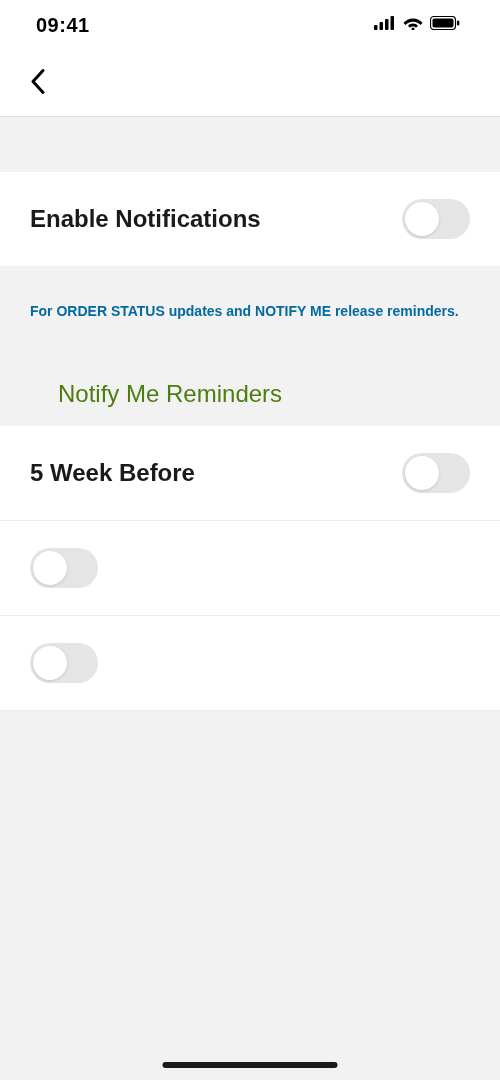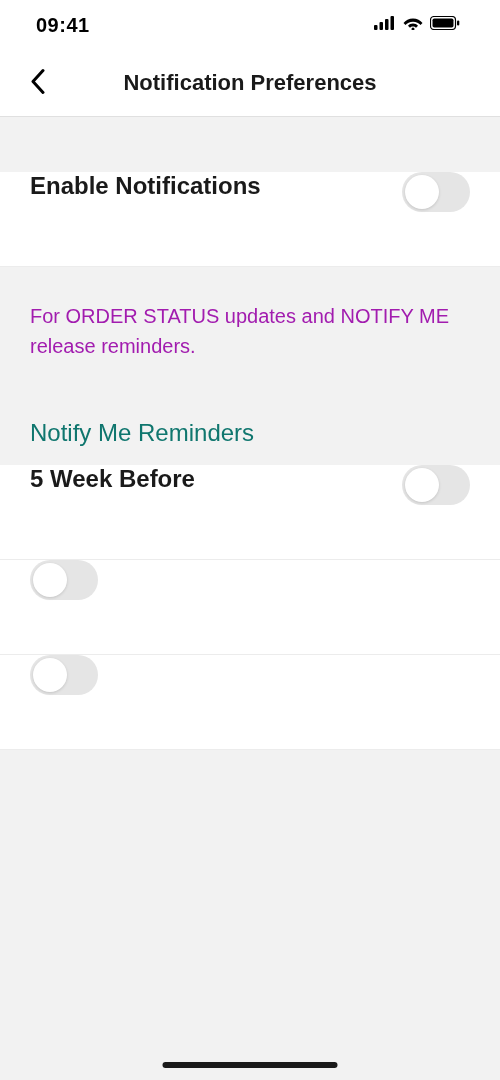--- a/index.html
+++ b/index.html
@@ -70,20 +70,21 @@
     
     .spacer-top {
       height: 55px;
       background: #f2f2f2;
     }
     
     .list-row {
       height: 95px;
       background: #ffffff;
       display: flex;
+      align-items: center;
       justify-content: space-between;
       padding: 0 30px;
       border-bottom: 1px solid #ececec;
       gap: 22px;
     }
     
     .list-row-label {
       font-size: 24px;
       font-weight: 600;
       color: #1a1a1a;
@@ -108,35 +109,36 @@
       border-radius: 50%;
       box-shadow: 0 1px 3px rgba(0,0,0,0.15);
     }
     
     .description-section {
       background: #f2f2f2;
       padding: 34px 30px 20px 30px;
     }
     
     .description-text {
-      font-size: 20px;
-      color: #a21caf;
+      font-size: 14px;
+      color: #0369a1;
       line-height: 1.5;
-      font-weight: 400;
+      font-weight: 700;
     }
     
     .section-header {
       background: #f2f2f2;
       padding: 38px 30px 18px 30px;
     }
     
     .section-header-text {
       font-size: 24px;
-      color: #0f766e;
+      color: #4d7c0f;
       font-weight: 500;
+      margin-left: 28px;
     }
     
     .home-indicator {
       position: absolute;
       bottom: 12px;
       left: 50%;
       transform: translateX(-50%);
       width: 175px;
       height: 6px;
       background: #1a1a1a;
@@ -173,21 +175,20 @@
     </span>
   </div>
 </div>
 
 <div class="header">
   <div class="back-btn">
     <svg width="15" height="26" viewBox="0 0 15 26">
       <path d="M13 2 L3 13 L13 24" stroke="#000" stroke-width="3" fill="none" stroke-linecap="round" stroke-linejoin="round"></path>
     </svg>
   </div>
-  <div class="header-title">Notification Preferences</div>
 </div>
 
 <div class="spacer-top"></div>
 
 <div class="list-row">
   <span class="list-row-label">Enable Notifications</span>
   <div class="toggle">
     <div class="toggle-knob"></div>
   </div>
 </div>

